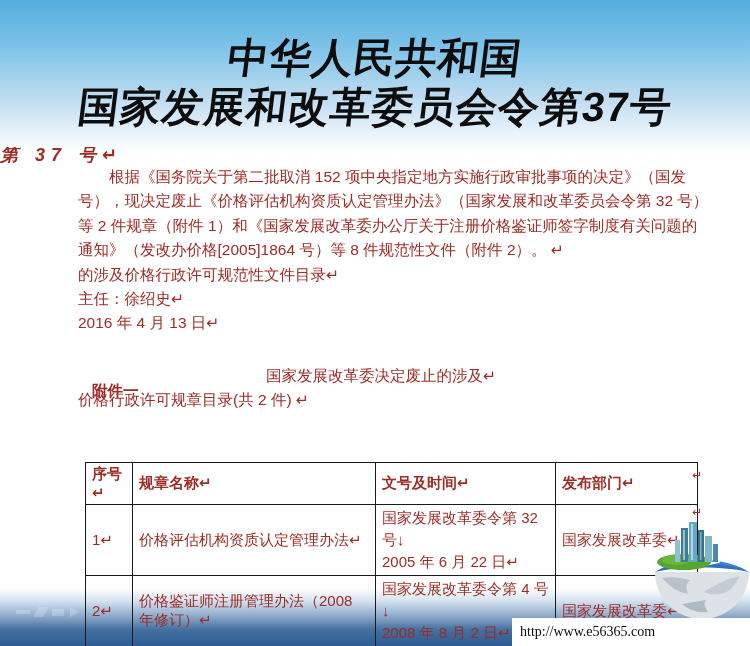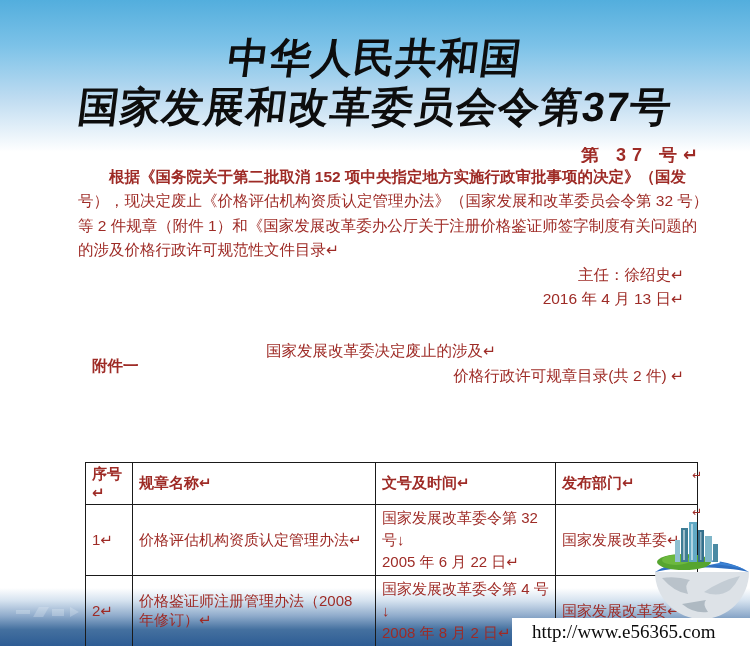--- a/index.html
+++ b/index.html
@@ -25,33 +25,33 @@
   .d3{width:12px;height:7px;}
   .d4{width:0;height:0;background:none!important;border-left:9px solid #eaf1f8;border-top:5px solid transparent;border-bottom:5px solid transparent;}
 
   .title{
     position:absolute;left:0;top:34px;width:750px;text-align:center;color:#0d0d0d;
     font-weight:bold;font-size:41px;line-height:49px;letter-spacing:1px;
   }
   .title .tline{display:block;transform:skewX(-7deg);white-space:nowrap;}
 
   .order-clip{
-    position:absolute;left:0;top:147px;width:704px;height:16px;overflow:hidden;text-align:right;
+    position:absolute;left:0;top:147px;width:704px;height:16px;overflow:hidden;text-align:left;font-style:italic;
   }
   .order-clip .frag{
     display:inline-block;margin-top:-11px;color:#9e2b26;font-weight:bold;font-size:18px;letter-spacing:6px;
   }
 
   .doc-block{
     position:absolute;left:78px;top:165px;width:606px;color:#9e2b26;
     font-size:15.5px;line-height:24.4px;
   }
   .line{white-space:nowrap;height:24.4px;}
-  .line.indent{text-indent:2em;font-weight:bold;}
-  .line.center{text-align:right;}
+  .line.indent{text-indent:2em;}
+  .line.center{text-align:left;}
   .attach-row{position:relative;height:24.4px;white-space:nowrap;}
   .attach-row .attach-label{position:absolute;left:14px;top:0;font-weight:bold;margin-top:15px;}
   .attach-row .attach-center{display:block;text-align:center;margin-top:28px;}
 
   .doc-table{
     position:absolute;left:85px;top:462px;border-collapse:collapse;
     color:#9e2b26;font-size:15px;
   }
   .doc-table td,.doc-table th{
     border:1.6px solid #1a1a1a;padding:2px 6px;vertical-align:middle;text-align:left;
@@ -62,21 +62,21 @@
   .cell-two-line div{line-height:22px;}
   .row-mark{position:absolute;color:#9e2b26;font-size:12px;}
 
   .globe{position:absolute;left:652px;top:520px;width:100px;height:112px;}
 
   .url-box{
     position:absolute;left:512px;top:618px;width:238px;height:28px;background:#ffffff;
     display:flex;align-items:center;
   }
   .url-text{
-    font-family:"Liberation Serif","DejaVu Serif",serif;font-size:19px;color:#0a0a0a;padding-left:20px;
+    font-family:"Liberation Serif","DejaVu Serif",serif;font-size:14px;color:#0a0a0a;padding-left:8px;
   }
 </style>
 </head>
 <body>
 
 <div class="slide">
 
   <div class="top-band"></div>
   <div class="bottom-band"></div>
 
@@ -93,20 +93,21 @@
   </div>
 
   <div class="order-clip">
     <span class="frag">第 37 号↵</span>
   </div>
 
   <div class="doc-block">
     <div class="line indent">根据《国务院关于第二批取消 152 项中央指定地方实施行政审批事项的决定》（国发</div>
     <div class="line">号），现决定废止《价格评估机构资质认定管理办法》（国家发展和改革委员会令第 32 号）</div>
     <div class="line">等 2 件规章（附件 1）和《国家发展改革委办公厅关于注册价格鉴证师签字制度有关问题的</div>
+    <div class="line">通知》（发改办价格[2005]1864 号）等 8 件规范性文件（附件 2）。 ↵</div>
     <div class="line">的涉及价格行政许可规范性文件目录↵</div>
     <div class="line center">主任：徐绍史↵</div>
     <div class="line center">2016 年 4 月 13 日↵</div>
     <div class="attach-row">
       <span class="attach-label">附件一</span>
       <span class="attach-center">国家发展改革委决定废止的涉及↵</span>
     </div>
     <div class="line center">价格行政许可规章目录(共 2 件) ↵</div>
   </div>
 

